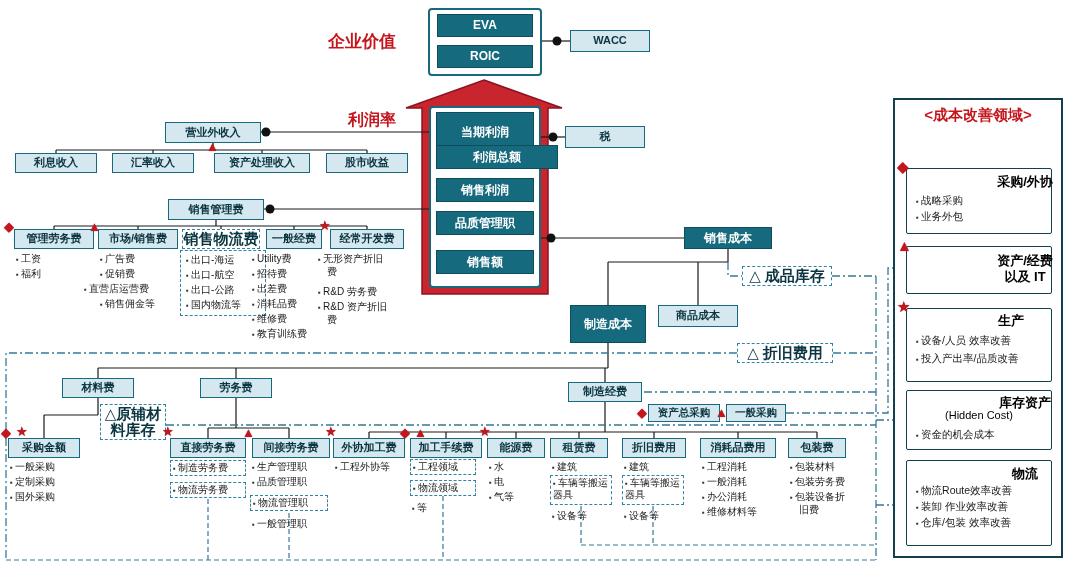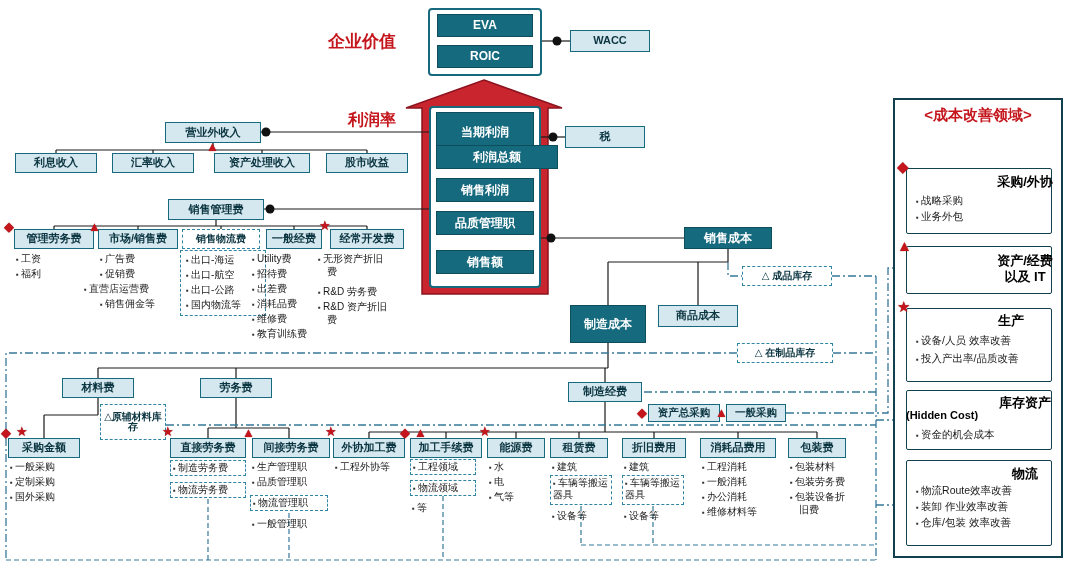--- a/index.html
+++ b/index.html
@@ -3,36 +3,36 @@
 <meta charset="utf-8">
 <style>
   html,body{margin:0;padding:0;background:#fff;}
   .stage{position:relative;width:1068px;height:578px;background:#fff;overflow:hidden;
          font-family:"Liberation Sans","DejaVu Sans",sans-serif;}
   .lines{position:absolute;left:0;top:0;}
   .b{position:absolute;box-sizing:border-box;display:flex;align-items:center;justify-content:center;
      text-align:center;font-weight:bold;line-height:1.05;}
   .light{background:#d5e8f0;border:1.5px solid #176a7d;color:#0b3540;font-size:11px;}
   .dark{background:#166a7e;border:1.5px solid #0d4d5c;color:#fff;font-size:12px;}
-  .dash{background:#fff;border:1.5px dashed #2f85a3;color:#0b3540;font-size:10px;}
+  .dash{background:#fff;border:1.5px dashed #2f85a3;color:#0b3540;font-size:15px;}
   .cont{position:absolute;box-sizing:border-box;background:#fff;border:2px solid #176a7d;border-radius:4px;}
   .dashrect{position:absolute;box-sizing:border-box;border:1.4px dashed #2f85a3;}
   .bullet{position:absolute;font-size:10px;color:#1a1a1a;line-height:1.25;padding-left:9px;text-indent:-9px;}
   .bullet::before{content:"▪ ";font-size:8px;color:#333;}
   .dashbullet{position:absolute;box-sizing:border-box;border:1.4px dashed #2f85a3;background:#fff;
               font-size:10px;color:#1a1a1a;line-height:1.2;padding:1px 2px;}
   .dashbullet::before{content:"▪ ";font-size:8px;color:#333;}
   .marker{position:absolute;color:#c4161c;font-size:13px;line-height:1;font-weight:bold;
           text-shadow:0 0 1px #7a0d12;}
   .marker.big{font-size:15px;}
   .redlabel{position:absolute;color:#c4161c;font-weight:bold;}
   .panel{position:absolute;box-sizing:border-box;border:2px solid #12404f;background:#fff;}
   .panelbox{position:absolute;box-sizing:border-box;border:1.6px solid #12404f;background:#fff;border-radius:2px;}
   .ptitle{position:absolute;font-weight:bold;color:#000;font-size:13px;text-align:center;margin-left:46px;}
-  .psub{position:absolute;font-weight:bold;color:#000;font-size:11px;}
+  .psub{position:absolute;font-weight:normal;color:#000;font-size:11px;text-align:center;}
 </style>
 </head>
 <body>
 
 <div class="stage">
 
   <svg class="lines" width="1068" height="578">
 
     <polygon points="484,80 562,108 548,108 548,294 422,294 422,108 406,108" fill="#c9252f" stroke="#8c1420" stroke-width="1.5"></polygon>
 
@@ -138,21 +138,21 @@
   <div class="bullet" style="left:252px;top:328px;width:72px">教育训练费</div>
 
   <div class="bullet" style="left:318px;top:253px;width:62px">无形资产折旧费</div>
   <div class="bullet" style="left:318px;top:286px;width:74px">R&amp;D 劳务费</div>
   <div class="bullet" style="left:318px;top:301px;width:62px">R&amp;D 资产折旧费</div>
 
   <div class="b dark" style="left:684px;top:227px;width:88px;height:22px">销售成本</div>
   <div class="b dark" style="left:570px;top:305px;width:76px;height:38px">制造成本</div>
   <div class="b light" style="left:658px;top:305px;width:80px;height:22px">商品成本</div>
   <div class="b dash" style="left:742px;top:266px;width:90px;height:20px">△ 成品库存</div>
-  <div class="b dash" style="left:737px;top:343px;width:96px;height:20px">△ 在制品库存</div>
+  <div class="b dash" style="left:737px;top:343px;width:96px;height:20px">△ 折旧费用</div>
 
   <div class="b light" style="left:62px;top:378px;width:72px;height:20px">材料费</div>
   <div class="b light" style="left:200px;top:378px;width:72px;height:20px">劳务费</div>
   <div class="b light" style="left:568px;top:382px;width:74px;height:20px">制造经费</div>
   <div class="b dash" style="left:100px;top:404px;width:66px;height:36px">△原辅材料库存</div>
 
   <div class="b light" style="left:8px;top:438px;width:72px;height:20px">采购金额</div>
   <div class="marker" style="left:1px;top:426px">◆</div>
   <div class="marker" style="left:16px;top:425px">★</div>
   <div class="bullet" style="left:10px;top:461px;width:70px">一般采购</div>

